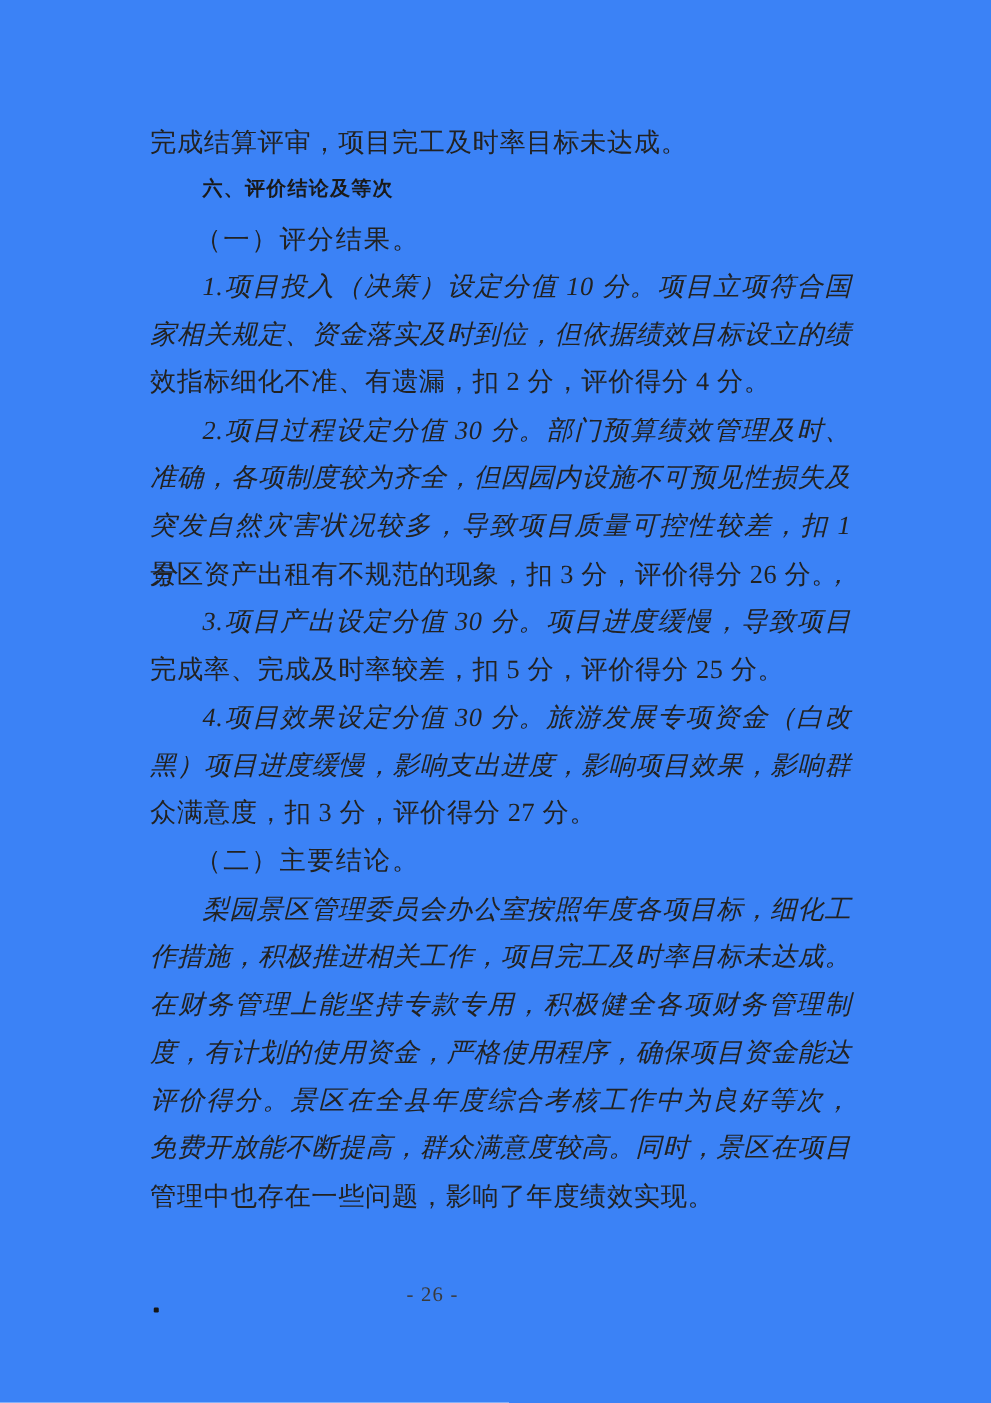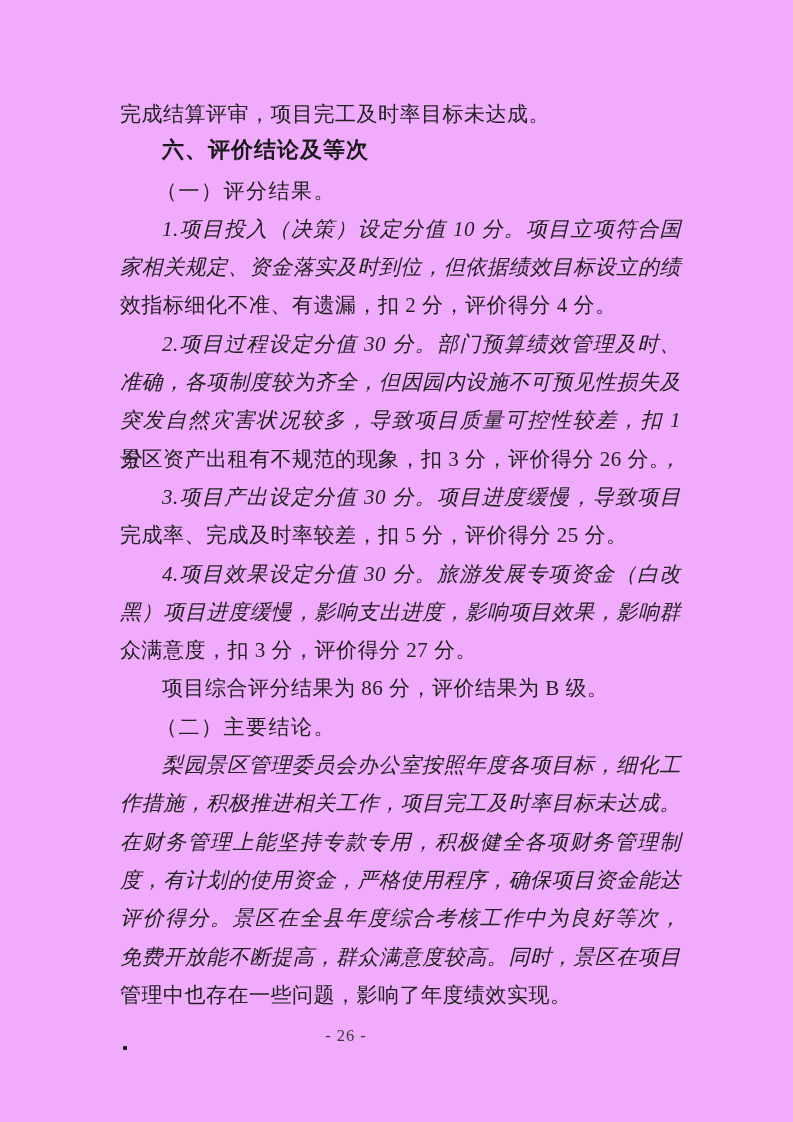--- a/index.html
+++ b/index.html
@@ -10,21 +10,21 @@
   body {
     width: 793px;
     height: 1122px;
     position: relative;
     overflow: hidden;
     font-family: "Liberation Serif", serif;
   }
   .page {
     position: absolute;
     inset: 0;
-    background: #f0abfc;
+    background: #3b82f6;
   }
   .content {
     position: absolute;
     left: 120px;
     top: 95px;
     width: 561px;
   }
   .line {
     height: 38.3px;
     line-height: 38.3px;
@@ -35,23 +35,23 @@
   }
   
   .line.fill {
     white-space: normal;
     text-align: justify;
     text-align-last: justify;
     font-style: italic;
   }
   .line.indent   { text-indent: 42px; }
   .line.heading  {
-    font-family: Liberation Mono, monospace;
+    font-family: Liberation Sans, sans-serif;
     font-weight: 700;
-    font-size: 22px;
+    font-size: 16px;
     color: #1a1a1a;
     letter-spacing: 1px;
   }
   .line.sub {
     text-indent: 36px;
     letter-spacing: 1.5px;
   }
   .footer {
     position: absolute;
     left: 0;
@@ -87,21 +87,20 @@
     <div class="line">效指标细化不准、有遗漏，扣 2 分，评价得分 4 分。</div>
     <div class="line indent fill">2.项目过程设定分值 30 分。部门预算绩效管理及时、</div>
     <div class="line fill">准确，各项制度较为齐全，但因园内设施不可预见性损失及</div>
     <div class="line fill">突发自然灾害状况较多，导致项目质量可控性较差，扣 1 分，</div>
     <div class="line">景区资产出租有不规范的现象，扣 3 分，评价得分 26 分。</div>
     <div class="line indent fill">3.项目产出设定分值 30 分。项目进度缓慢，导致项目</div>
     <div class="line">完成率、完成及时率较差，扣 5 分，评价得分 25 分。</div>
     <div class="line indent fill">4.项目效果设定分值 30 分。旅游发展专项资金（白改</div>
     <div class="line fill">黑）项目进度缓慢，影响支出进度，影响项目效果，影响群</div>
     <div class="line">众满意度，扣 3 分，评价得分 27 分。</div>
-    <div class="line indent">项目综合评分结果为 86 分，评价结果为 B 级。</div>
     <div class="line sub">（二）主要结论。</div>
     <div class="line indent fill">梨园景区管理委员会办公室按照年度各项目标，细化工</div>
     <div class="line fill">作措施，积极推进相关工作，项目完工及时率目标未达成。</div>
     <div class="line fill">在财务管理上能坚持专款专用，积极健全各项财务管理制</div>
     <div class="line fill">度，有计划的使用资金，严格使用程序，确保项目资金能达</div>
     <div class="line fill">评价得分。景区在全县年度综合考核工作中为良好等次，</div>
     <div class="line fill">免费开放能不断提高，群众满意度较高。同时，景区在项目</div>
     <div class="line">管理中也存在一些问题，影响了年度绩效实现。</div>
   </div>
 

